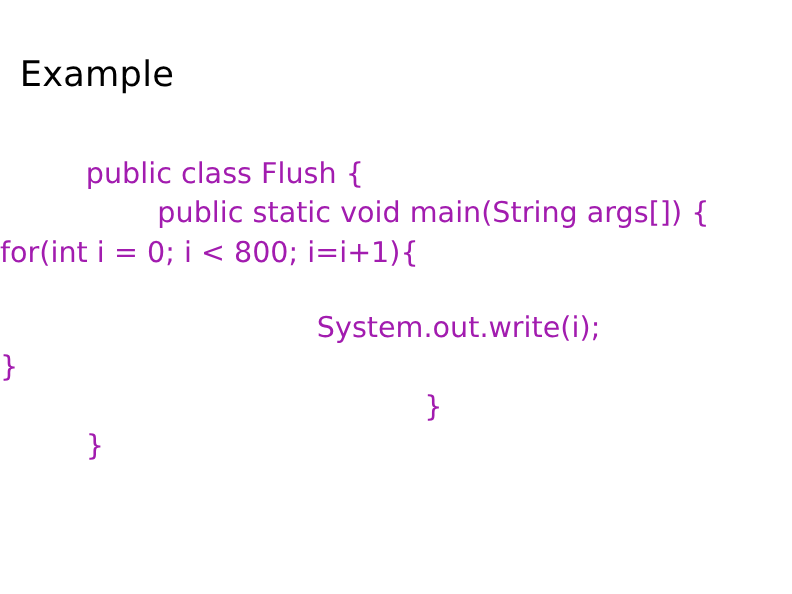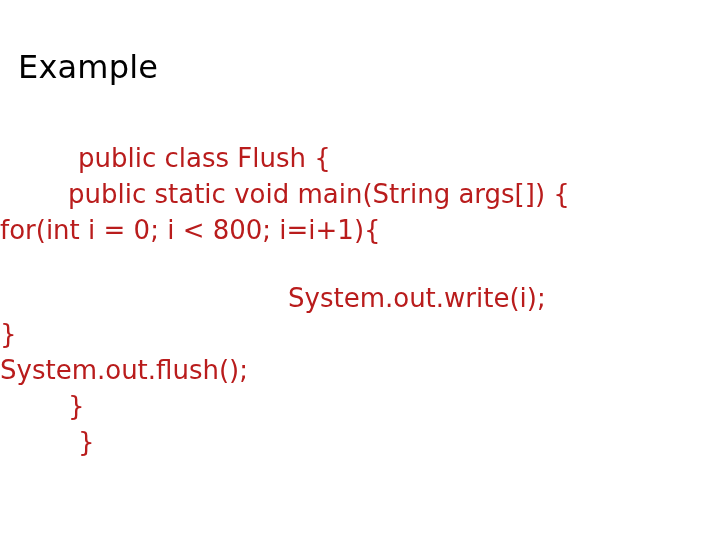--- a/index.html
+++ b/index.html
@@ -40,39 +40,38 @@
     top: 140px;
     width: 720px;
   }
   .code-line {
     display: block;
     font-family: "DejaVu Sans", "Liberation Sans", sans-serif;
     font-size: 26px;
     font-weight: 400;
     line-height: 36px;
     height: 36px;
-    color: #b91c1c;
+    color: #a21caf;
     white-space: pre;
   }
   .indent-0 { padding-left: 78px; }
-  .indent-1 { padding-left: 68px; }
+  .indent-1 { padding-left: 68px; text-align: center; }
   .indent-2 { }
   .indent-3 { padding-left: 288px; margin-top: 32px; }
 </style>
 </head>
 <body>
 
 <div class="slide">
 
   <div class="slide-title">Example</div>
 
   <div class="code-block">
     <span class="code-line indent-0">public class Flush {</span>
     <span class="code-line indent-1">public static void main(String args[]) {</span>
     <span class="code-line indent-2">for(int i = 0; i &lt; 800; i=i+1){</span>
     <span class="code-line indent-3">System.out.write(i);</span>
     <span class="code-line indent-2">}</span>
-    <span class="code-line indent-2">System.out.flush();</span>
     <span class="code-line indent-1">}</span>
     <span class="code-line indent-0">}</span>
   </div>
 
 </div>
 
 </body></html>

